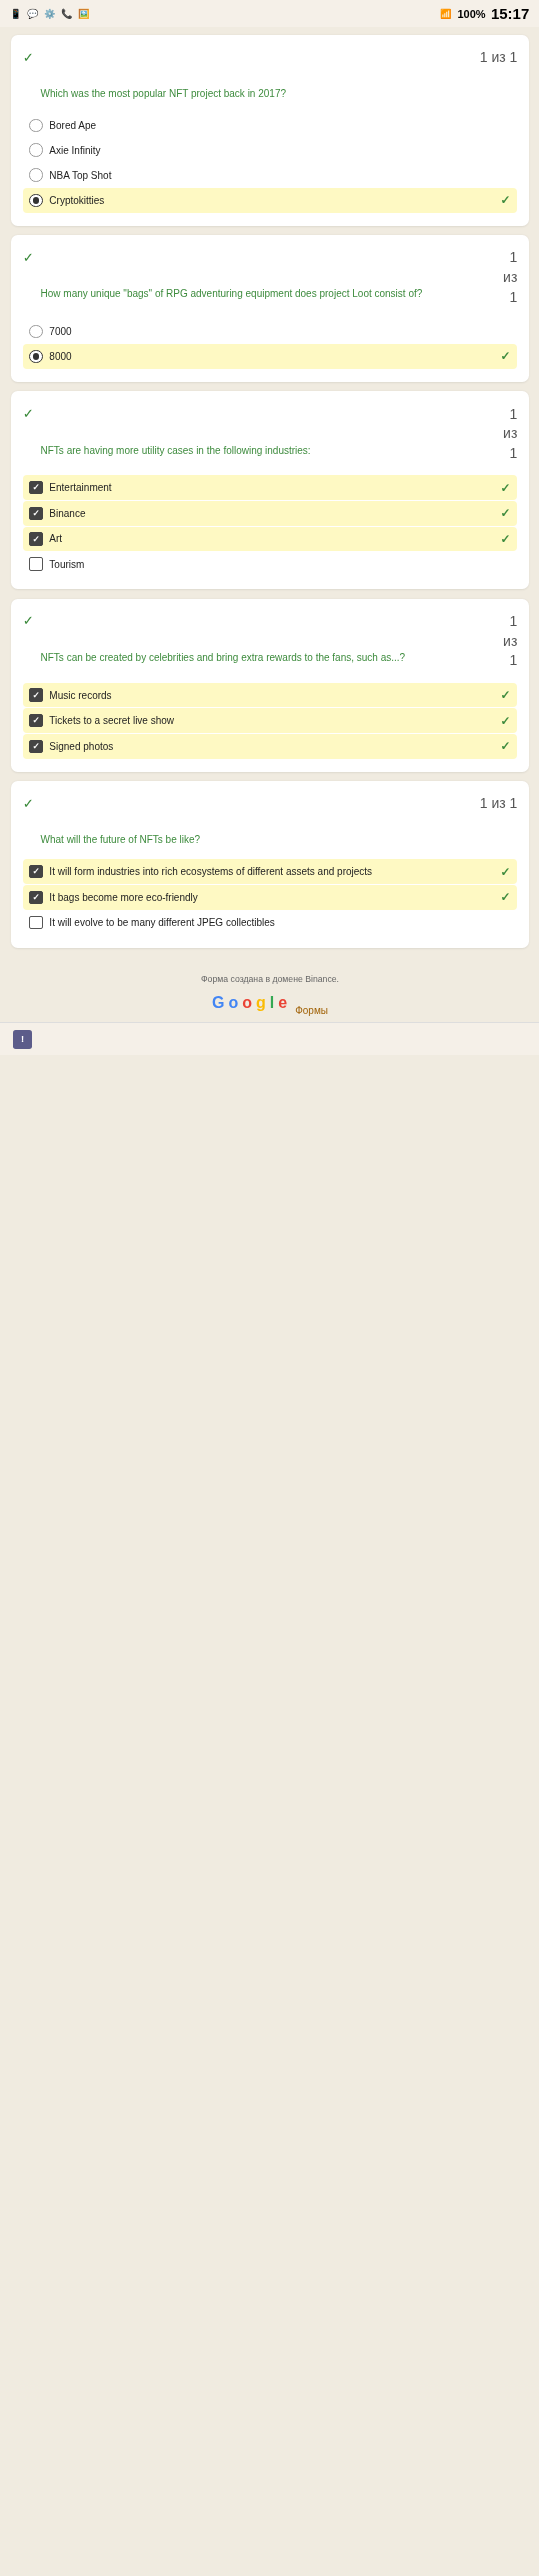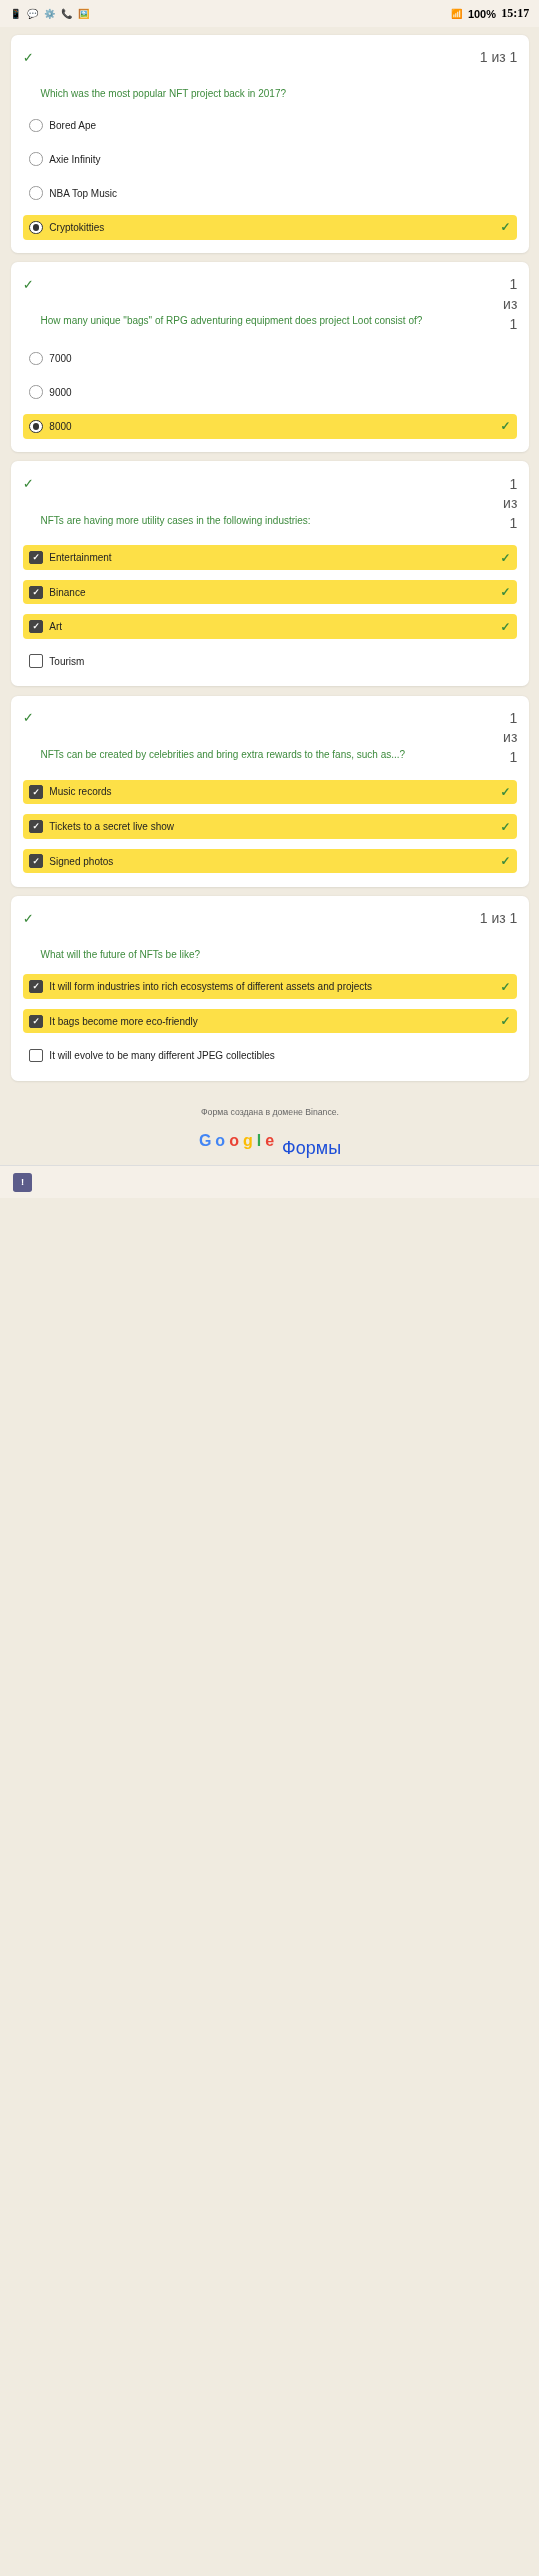--- a/index.html
+++ b/index.html
@@ -82,31 +82,31 @@
       white-space: nowrap;
       margin-left: 6.7px;
       text-align: right;
       line-height: 1.4;
     }
 
     
     .options {
       display: flex;
       flex-direction: column;
-      gap: 10px;
+      gap: 1px;
     }
     .option-row {
       display: flex;
       align-items: center;
       gap: 6.7px;
       padding: 5.3px 6.7px;
       border-radius: 4px;
     }
     .option-row.selected {
-      background-color: #fde047;
+      background-color: #fef9c3;
     }
     .radio-outer {
       width: 13.3px;
       height: 13.3px;
       border-radius: 50%;
       border: 1.3px solid #999;
       display: flex;
       align-items: center;
       justify-content: center;
       flex-shrink: 0;
@@ -208,21 +208,21 @@
 
     <span style="font-size:9.3px;">📱</span>
     <span style="font-size:9.3px;">💬</span>
     <span style="font-size:9.3px;">⚙️</span>
     <span style="font-size:9.3px;">📞</span>
     <span style="font-size:9.3px;">🖼️</span>
   </div>
   <div class="status-right">
     <span style="font-size:9.3px;">📶</span>
     <span style="font-size:11px;">100%</span>
-    <span style="font-size:12px; font-weight:bold;font-family:Liberation Serif, serif;">15:17</span>
+    <span style="font-size:15px; font-weight:bold;">15:17</span>
   </div>
 </div>
 
 <div class="content">
 
   <div class="card">
     <div class="question-header">
       <div class="question-left">
         <span class="check-icon">✓</span>
         <span class="question-text">Which was the most popular NFT project back in 2017?</span>
@@ -236,21 +236,21 @@
         <span class="option-label">Bored Ape</span>
       </div>
 
       <div class="option-row">
         <div class="radio-outer"></div>
         <span class="option-label">Axie Infinity</span>
       </div>
 
       <div class="option-row">
         <div class="radio-outer"></div>
-        <span class="option-label">NBA Top Music</span>
+        <span class="option-label">NBA Top Shot</span>
       </div>
 
       <div class="option-row selected">
         <div class="radio-outer checked">
           <div class="radio-inner"></div>
         </div>
         <span class="option-label">Cryptokitties</span>
         <span class="option-check">✓</span>
       </div>
     </div>
@@ -264,24 +264,20 @@
       </div>
       <span class="score-badge">1<br>из<br>1</span>
     </div>
     <div class="options">
 
       <div class="option-row">
         <div class="radio-outer"></div>
         <span class="option-label">7000</span>
       </div>
 
-      <div class="option-row">
-        <div class="radio-outer"></div>
-        <span class="option-label">9000</span>
-      </div>
 
       <div class="option-row selected">
         <div class="radio-outer checked">
           <div class="radio-inner"></div>
         </div>
         <span class="option-label">8000</span>
         <span class="option-check">✓</span>
       </div>
     </div>
   </div>
@@ -400,20 +396,20 @@
 
 <div class="footer">
   <span>Форма создана в домене Binance.</span>
   <div class="google-forms-brand">
     <span class="google-g g-blue" style="font-weight:bold;font-size:16px;">G</span>
       <span style="font-size:16px;font-weight:bold;color:#4285F4;">o</span>
       <span style="font-size:16px;font-weight:bold;color:#EA4335;">o</span>
       <span style="font-size:16px;font-weight:bold;color:#FBBC04;">g</span>
       <span style="font-size:16px;font-weight:bold;color:#34A853;">l</span>
       <span style="font-size:16px;font-weight:bold;color:#EA4335;">e</span>
-    <span class="forms-text" style="margin-left:4px;font-size:18px;color:#1d4ed8;margin-top:15px;">Формы</span>
+    <span class="forms-text" style="margin-left:4px;font-size:10px;color:#a16207;margin-top:15px;">Формы</span>
   </div>
 </div>
 
 <div class="nav-bar">
   <div class="nav-exclaim">!</div>
 </div>
 
 
 </body></html>

